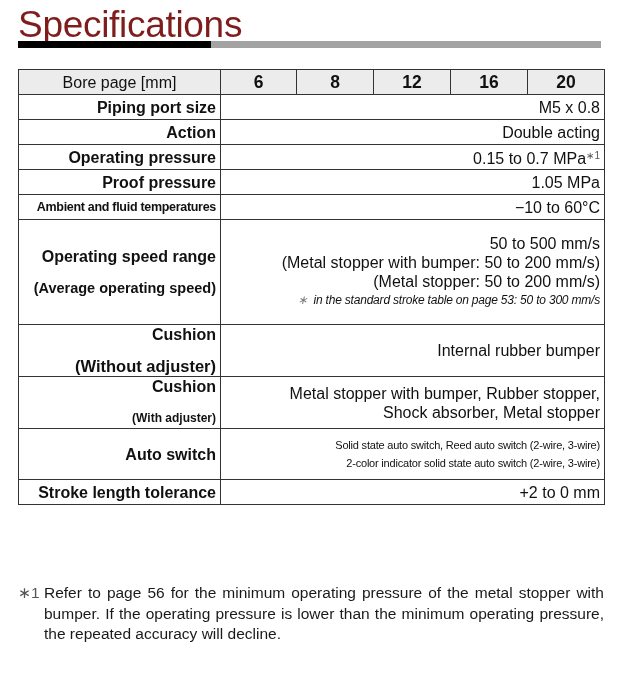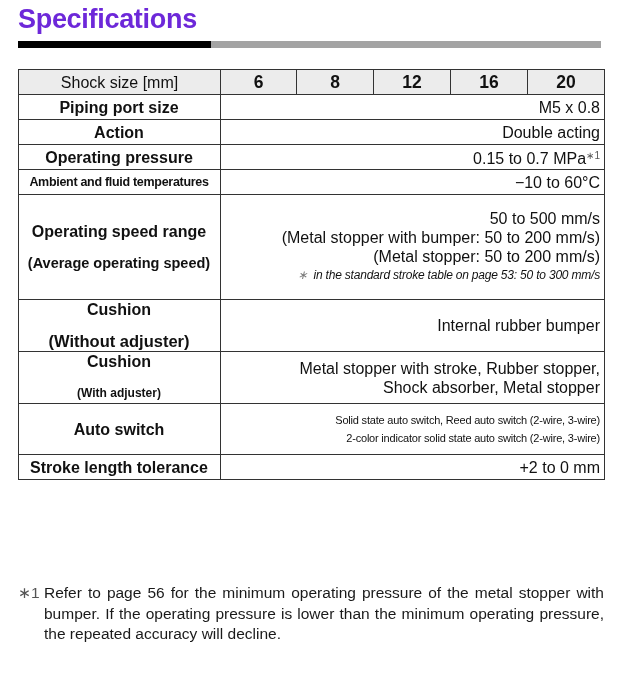--- a/index.html
+++ b/index.html
@@ -1,30 +1,30 @@
 <!DOCTYPE html>
 <html><head>
 <meta charset="utf-8">
 <style>
   html, body { margin: 0; padding: 0; background: #ffffff; }
   body { width: 630px; height: 700px; position: relative; overflow: hidden;
          font-family: "Liberation Sans", sans-serif; color: #111; }
-  .title { position: absolute; left: 18px; top: 4px; font-size: 27px; font-weight: bold;
-           letter-spacing: -0.3px; color: #6d28d9; }
+  .title { position: absolute; left: 18px; top: 4px; font-size: 37px; font-weight: normal;
+           letter-spacing: -0.3px; color: #7f1d1d; }
   .title-bar { position: absolute; left: 18px; top: 41px; width: 583px; height: 7px; background: #a3a3a3; }
   .title-bar-black { position: absolute; left: 0; top: 0; width: 193px; height: 7px; background: #000; }
 
   table.spec { position: absolute; left: 18px; top: 69px; width: 586px;
                border-collapse: collapse; table-layout: fixed; }
   table.spec td { border: 1.5px solid #333; padding: 0 4px; font-size: 16px; line-height: 19px;
                   vertical-align: middle; }
   table.spec tr.h td { background: #ececec; height: 24px; text-align: center; }
   table.spec tr.h td.bore { font-weight: normal; font-size: 16px; }
   table.spec tr.h td.num { font-weight: bold; font-size: 17.5px; }
-  td.lbl { font-weight: bold; font-size: 16.5px; text-align: center; padding-left: 3px !important; }
+  td.lbl { font-weight: bold; font-size: 16.5px; text-align: right; padding-left: 3px !important; }
   td.lbl.small { font-size: 12.5px; letter-spacing: -0.3px; transform-origin: left; }
   td.lbl .sub { display: block; font-size: 14.5px; margin-top: 13px; }
   td.val { text-align: right; }
   .r1 td { height: 24px; }
   .r-speed td { height: 104px; }
   .r-cush td { height: 51px; }
   .r-auto td { height: 50px; }
   .val .line { display: block; }
   .val .note { display: block; font-size: 12px; letter-spacing: -0.2px; font-style: italic; }
   .val .small { display: block; font-size: 11px; letter-spacing: -0.2px; line-height: 18px; }
@@ -49,38 +49,42 @@
   <colgroup>
     <col style="width:202px">
       <col style="width:76px">
       <col style="width:77px">
       <col style="width:77px">
       <col style="width:77px">
       <col style="width:77px">
   </colgroup>
   <tbody>
       <tr class="h">
-    <td class="bore">Shock size [mm]</td>
+    <td class="bore">Bore page [mm]</td>
     <td class="num">6</td>
     <td class="num">8</td>
     <td class="num">12</td>
     <td class="num">16</td>
     <td class="num">20</td>
   </tr>
   <tr class="r1">
     <td class="lbl">Piping port size</td>
     <td class="val" colspan="5">M5 x 0.8</td>
   </tr>
   <tr class="r1">
     <td class="lbl">Action</td>
     <td class="val" colspan="5">Double acting</td>
   </tr>
   <tr class="r1">
     <td class="lbl">Operating pressure</td>
     <td class="val" colspan="5"><span>0.15 to 0.7 MPa</span><sup class="ast">∗1</sup></td>
+  </tr>
+  <tr class="r1">
+    <td class="lbl">Proof pressure</td>
+    <td class="val" colspan="5">1.05 MPa</td>
   </tr>
   <tr class="r1">
     <td class="lbl small">Ambient and fluid temperatures</td>
     <td class="val" colspan="5">−10 to 60°C</td>
   </tr>
   <tr class="r-speed">
     <td class="lbl">
       <span>Operating speed range</span>
       <span class="sub" style="font-weight:bold;">(Average operating speed)</span>
     </td>
@@ -97,21 +101,21 @@
       <span class="sub" style="font-size:16.5px;">(Without adjuster)</span>
     </td>
     <td class="val" colspan="5">Internal rubber bumper</td>
   </tr>
   <tr class="r-cush">
     <td class="lbl">
       <span>Cushion</span>
       <span class="sub" style="font-size:12px;">(With adjuster)</span>
     </td>
     <td class="val" colspan="5">
-      <span class="line">Metal stopper with stroke, Rubber stopper,</span>
+      <span class="line">Metal stopper with bumper, Rubber stopper,</span>
       <span class="line">Shock absorber, Metal stopper</span>
     </td>
   </tr>
   <tr class="r-auto">
     <td class="lbl">Auto switch</td>
     <td class="val" colspan="5">
       <span class="small">Solid state auto switch, Reed auto switch (2-wire, 3-wire)</span>
       <span class="small">2-color indicator solid state auto switch (2-wire, 3-wire)</span>
     </td>
   </tr>

